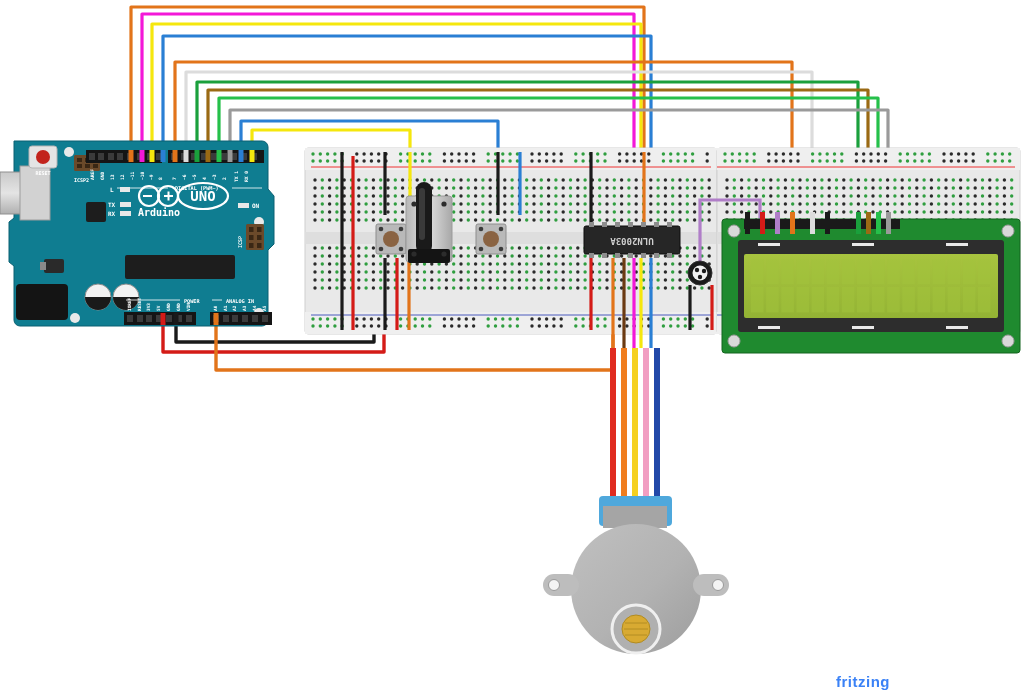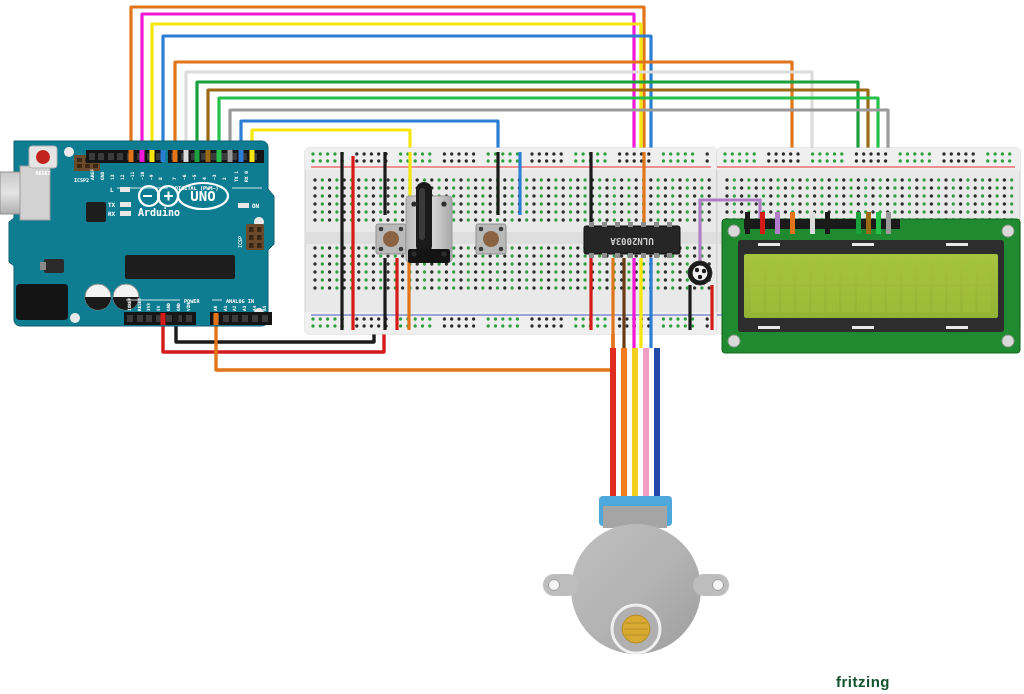--- a/index.html
+++ b/index.html
@@ -2,21 +2,21 @@
 <html><head>
 <meta charset="utf-8">
 <style>
   html,body{margin:0;padding:0;background:#ffffff;}
   body{width:1024px;height:694px;overflow:hidden;
        font-family:"DejaVu Sans Mono", monospace;}
   #stage{position:relative;width:896px;height:694px;background:#fff;font-weight:bold;}
   svg{display:block;}
   .txt{font-family:"DejaVu Sans Mono", monospace;fill:#ffffff;}
   .wm{position:absolute;right:6px;bottom:4px;font-family:"Liberation Sans",sans-serif;
-      font-size:15px;color:#14532d;letter-spacing:.5px;text-align:center;}
+      font-size:15px;color:#3b82f6;letter-spacing:.5px;text-align:center;}
 </style>
 </head>
 <body>
 
 <div id="stage">
 
 <svg width="1024" height="694" viewBox="0 0 1024 694">
   <defs>
     <linearGradient id="usbg" x1="0" y1="0" x2="0" y2="1">
       <stop offset="0" stop-color="#c9c9c9"></stop>

